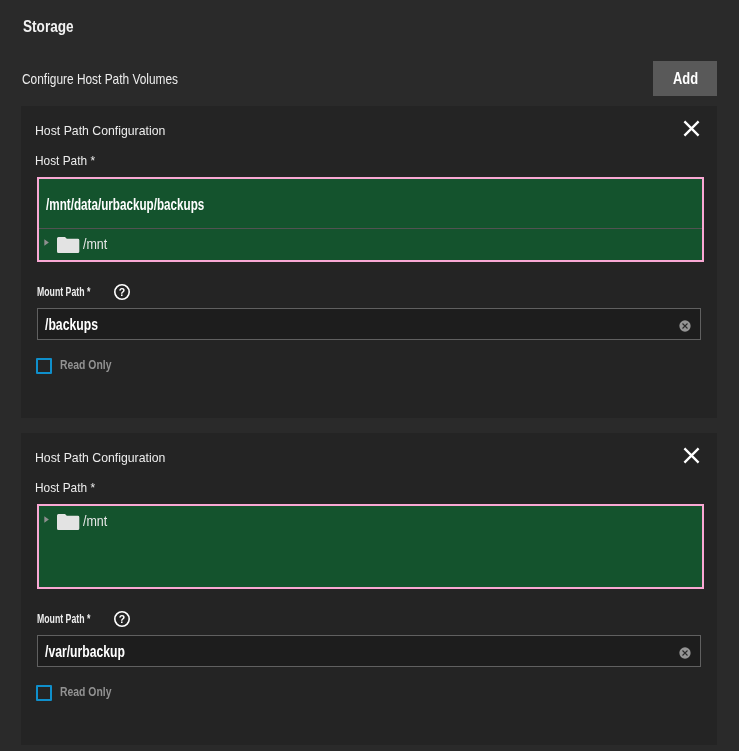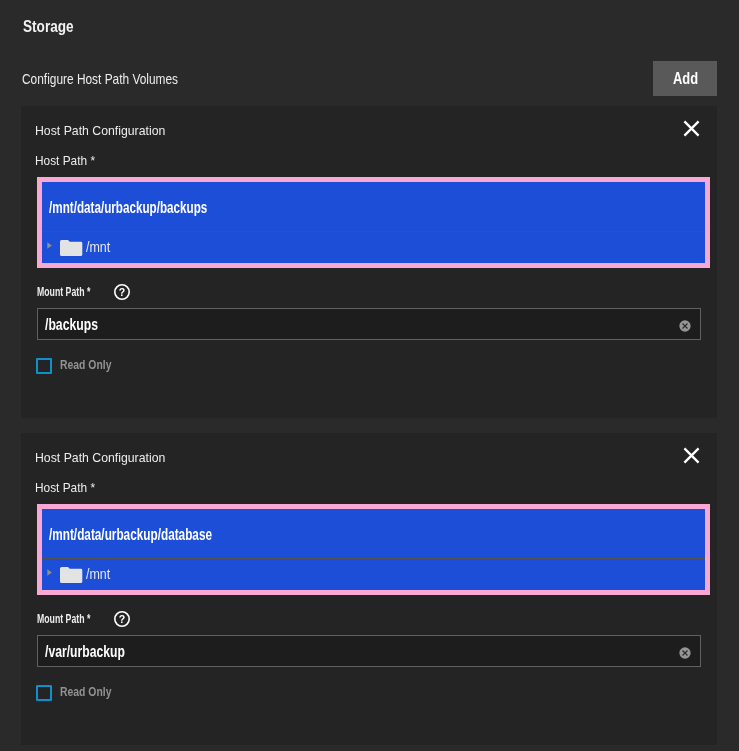--- a/index.html
+++ b/index.html
@@ -1,16 +1,16 @@
 <!DOCTYPE html>
 <html><head><meta charset="utf-8"><style>
 html,body{margin:0;padding:0;width:739px;height:751px;background:#2a2a2a;font-family:"Liberation Sans",sans-serif;overflow:hidden;position:relative}
 .abs{position:absolute;white-space:nowrap;line-height:1;transform-origin:0 0}
 .card{position:absolute;left:21px;width:696px;background:#242424}
-.explorer{position:absolute;left:36.5px;width:663px;background:#1d4ed8;border:5px solid #f9a8d4}
+.explorer{position:absolute;left:36.5px;width:663px;background:#14532d;border:2px solid #f9a8d4}
 .exrow1{height:49px;border-bottom:1px solid #525252;position:relative}
 .exrow2{height:31px;position:relative}
 .minput{position:absolute;left:36.5px;width:662px;height:30px;background:#1d1d1d;border:1px solid #606060}
 .cbx{position:absolute;width:12px;height:12px;border:2px solid #0f8fcb;border-radius:1px}
 .val{font-size:17px;font-weight:700;color:#fff}
 .lbl{font-size:15px;font-weight:400;color:#ededed}
 </style></head>
 <body>
 
 <div class="abs" style="left:22.5px;top:17.8px;font-size:17px;font-weight:700;color:#f2f2f2;transform:scaleX(0.80)">Storage</div>
@@ -52,23 +52,20 @@
 <div class="cbx" style="left:36px;top:358px"></div>
 <div class="abs" style="left:59.6px;top:358px;font-size:13px;font-weight:700;color:#929292;transform:scaleX(0.80)">Read Only</div>
 
 <div class="card" style="top:433px;height:312px"></div>
 <div class="abs lbl" style="left:35px;top:450.7px;font-size:13.5px;transform:scaleX(0.909)">Host Path Configuration</div>
 <svg class="abs" style="left:682.6px;top:447.2px" width="17" height="17" viewBox="0 0 17 17">
     <path d="M1.4 1.4 L15.6 15.6 M15.6 1.4 L1.4 15.6" stroke="#fff" stroke-width="2.3"></path>
   </svg>
 <div class="abs lbl" style="left:35px;top:481.3px;font-size:13.5px;transform:scaleX(0.879)">Host Path *</div>
 <div class="explorer" style="top:503.5px;height:81px">
-  <div class="exrow1">
-      <span class="abs val" style="left:7.5px;top:17.9px;transform:scaleX(0.693)">/mnt/data/urbackup/database</span>
-    </div>
   <div class="exrow2">
     <svg class="abs" style="left:5.4px;top:10.2px" width="5.2" height="7" viewBox="0 0 5.2 7">
         <path d="M0.3 0.3 L4.9 3.5 L0.3 6.7 Z" fill="#8f8f8f"></path>
       </svg>
     <svg class="abs" style="left:18.9px;top:8.7px" width="22.3" height="16" viewBox="0 0 22.3 16">
         <path d="M1.5 0 H8 L9.8 1.8 H20.8 Q22.3 1.8 22.3 3.3 V14.5 Q22.3 16 20.8 16 H1.5 Q0 16 0 14.5 V1.5 Q0 0 1.5 0 Z" fill="#e3e3e3"></path>
       </svg>
     <span class="abs" style="left:44.8px;top:7.9px;font-size:15px;color:#e8e8e8;transform:scaleX(0.832)">/mnt</span>
   </div>
 </div>

